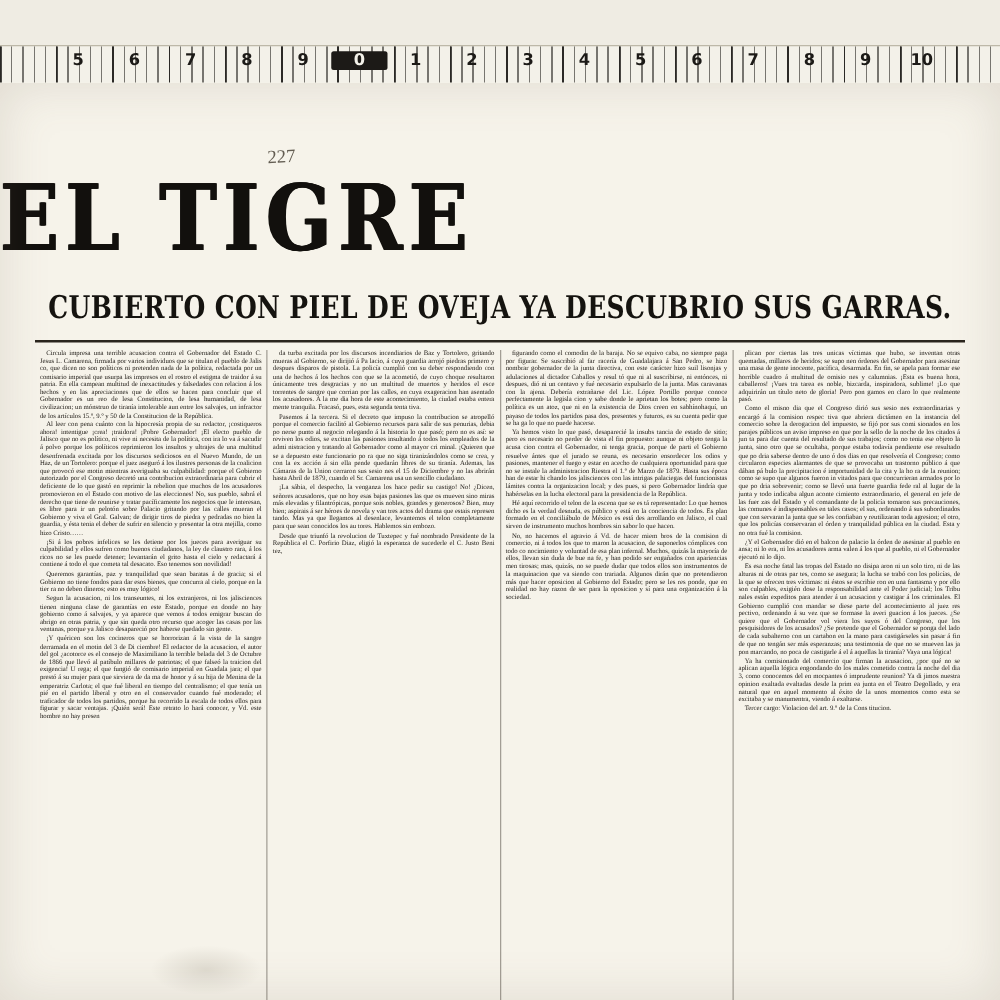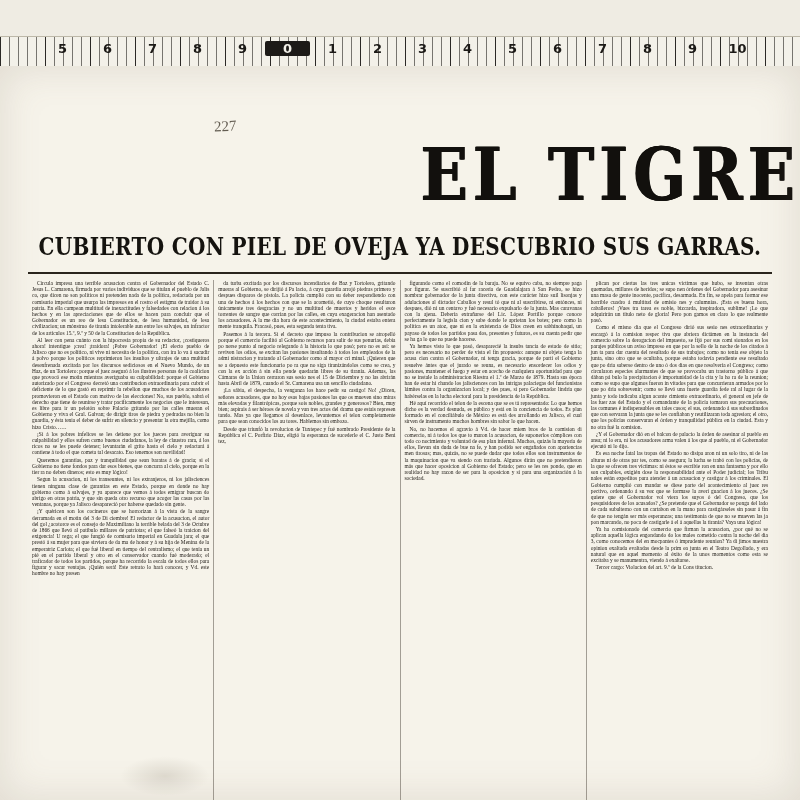--- a/index.html
+++ b/index.html
@@ -58,21 +58,21 @@
   }
   .pagenum{
     position:absolute;left:214px;top:52px;
     font-family:"Liberation Serif", serif;
     font-size:15px;color:#4a4338;
     transform:rotate(-3deg);
     opacity:.85;
   }
   
   .masthead{
-    position:absolute;left:0;top:78px;width:800px;text-align:right;
+    position:absolute;left:0;top:78px;width:800px;text-align:left;
   }
   .title{
     font-family:"DejaVu Serif", serif;
     font-weight:bold;
     font-size:62px;
     letter-spacing:5px;
     color:#12100d;
     line-height:1;
     text-shadow:0.6px 0 0 #12100d, -0.6px 0 0 #12100d;
     transform:scaleY(1.18);

